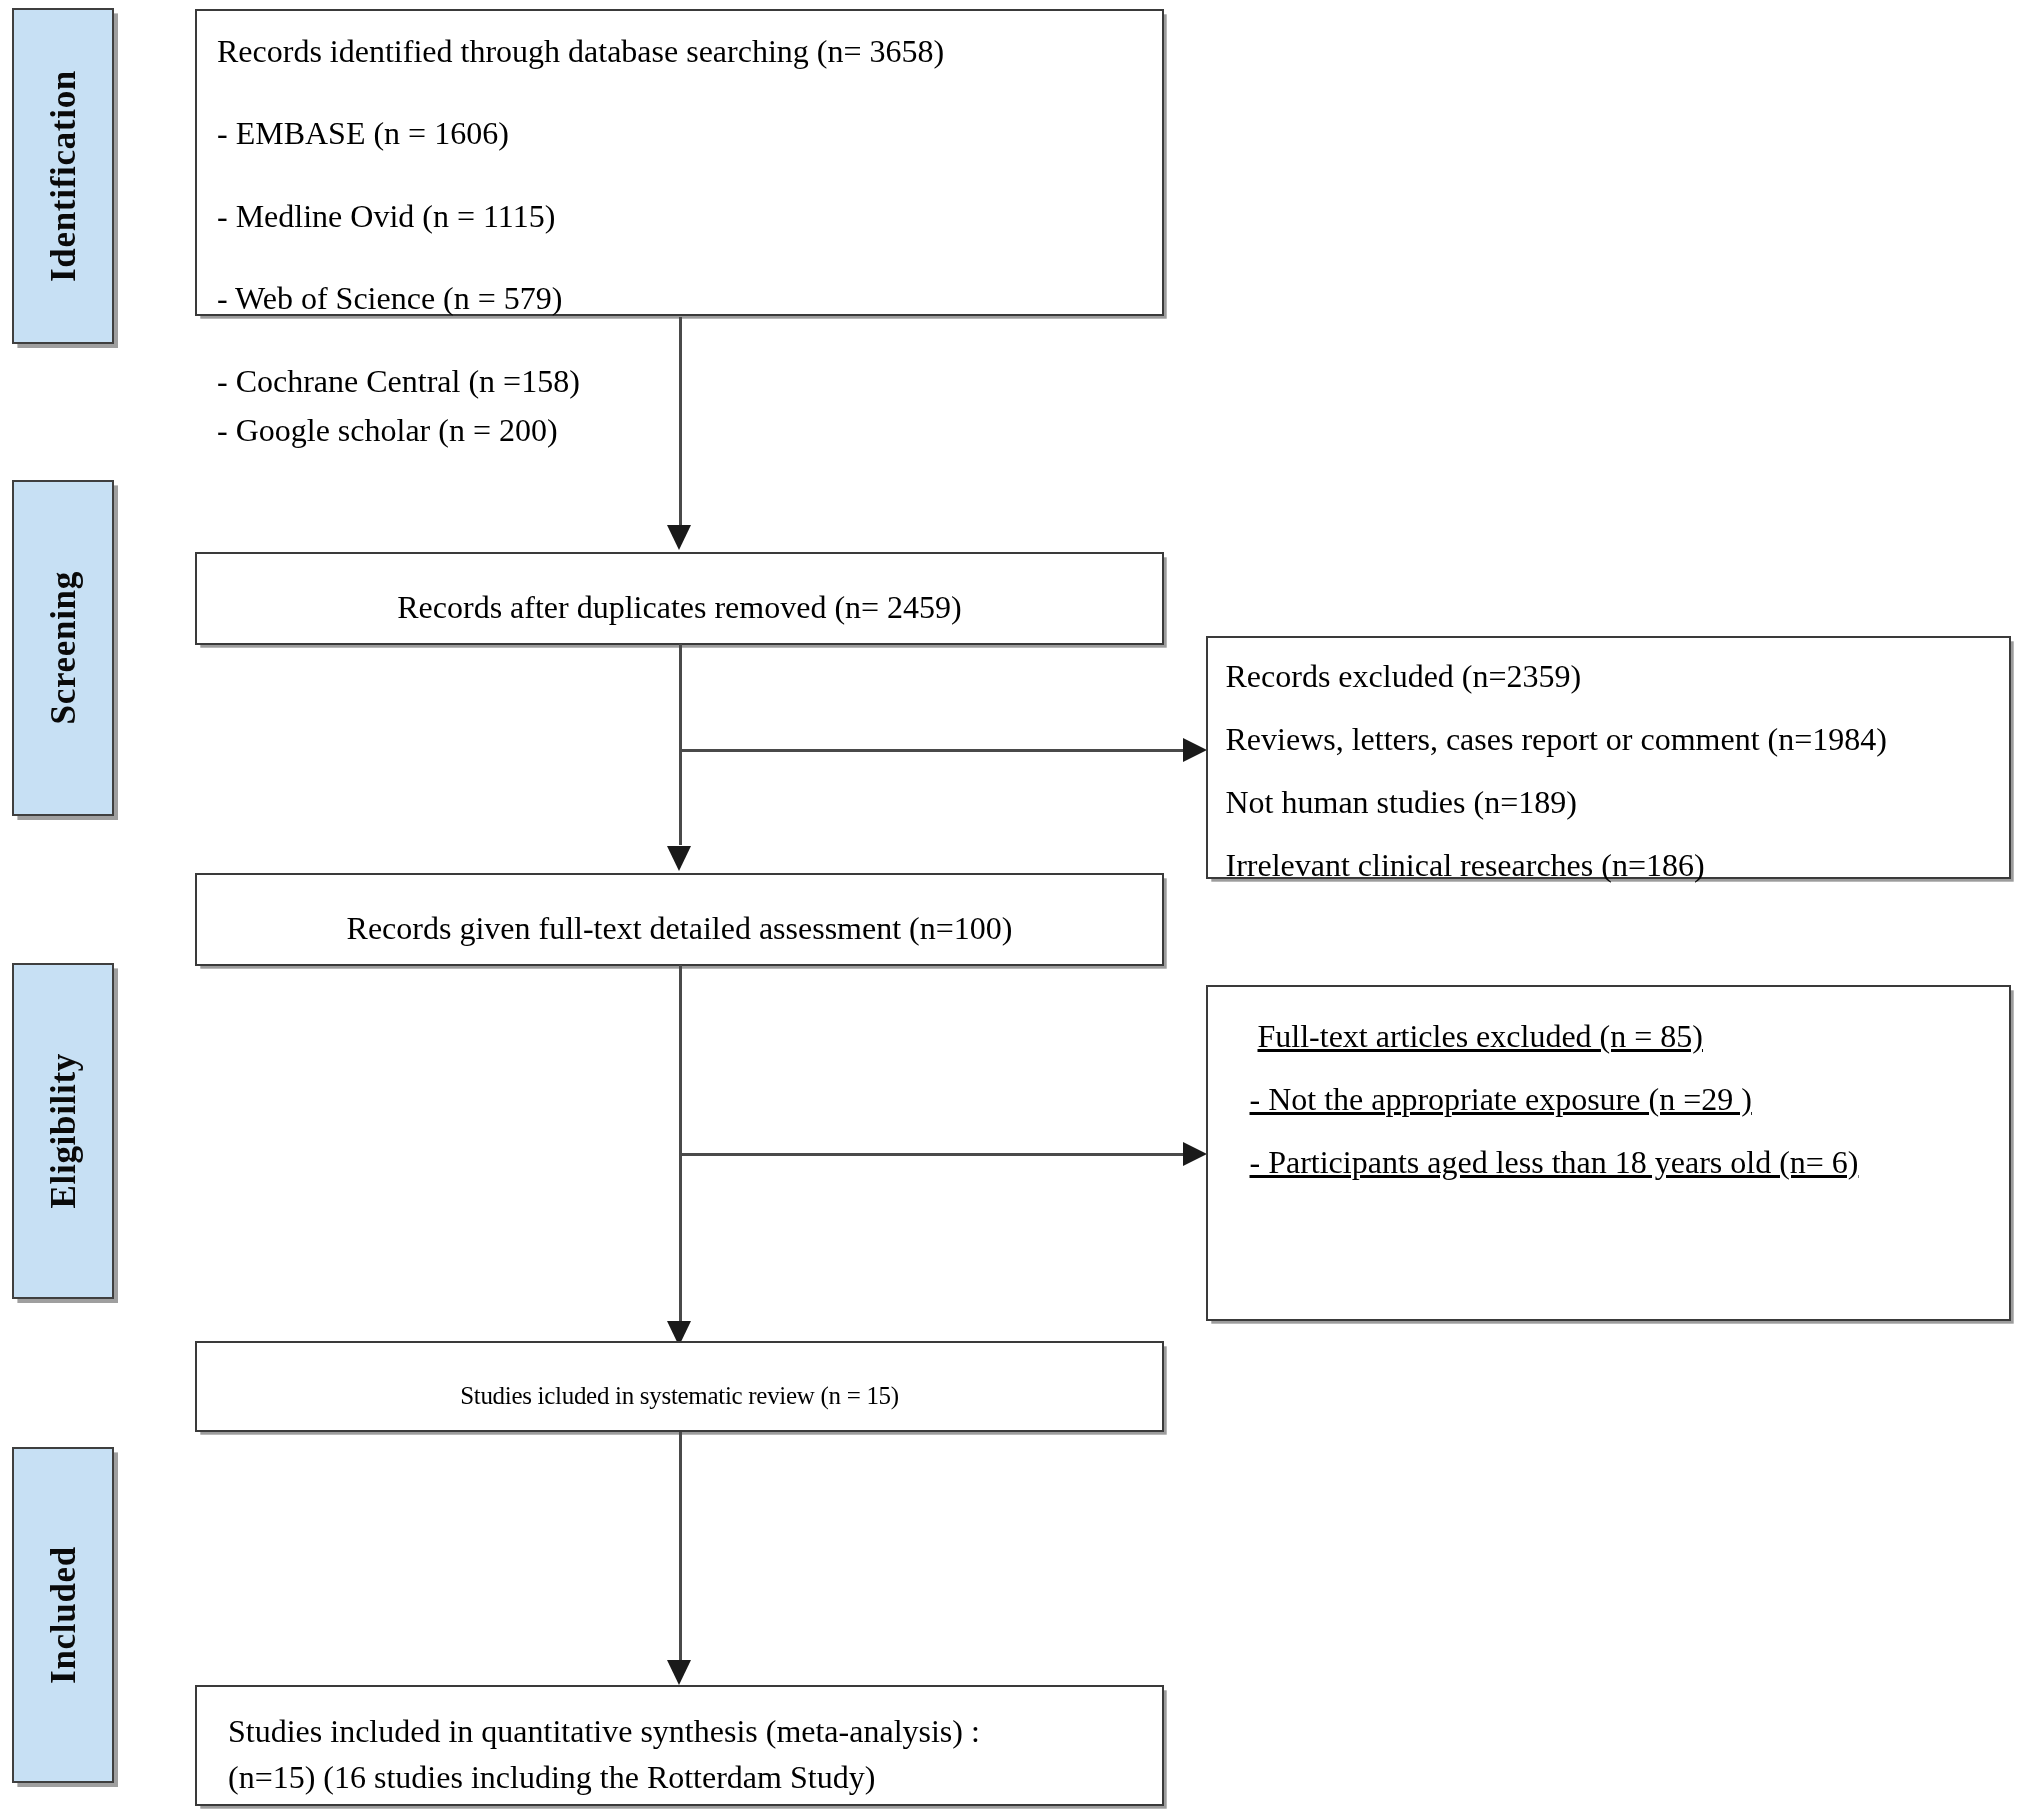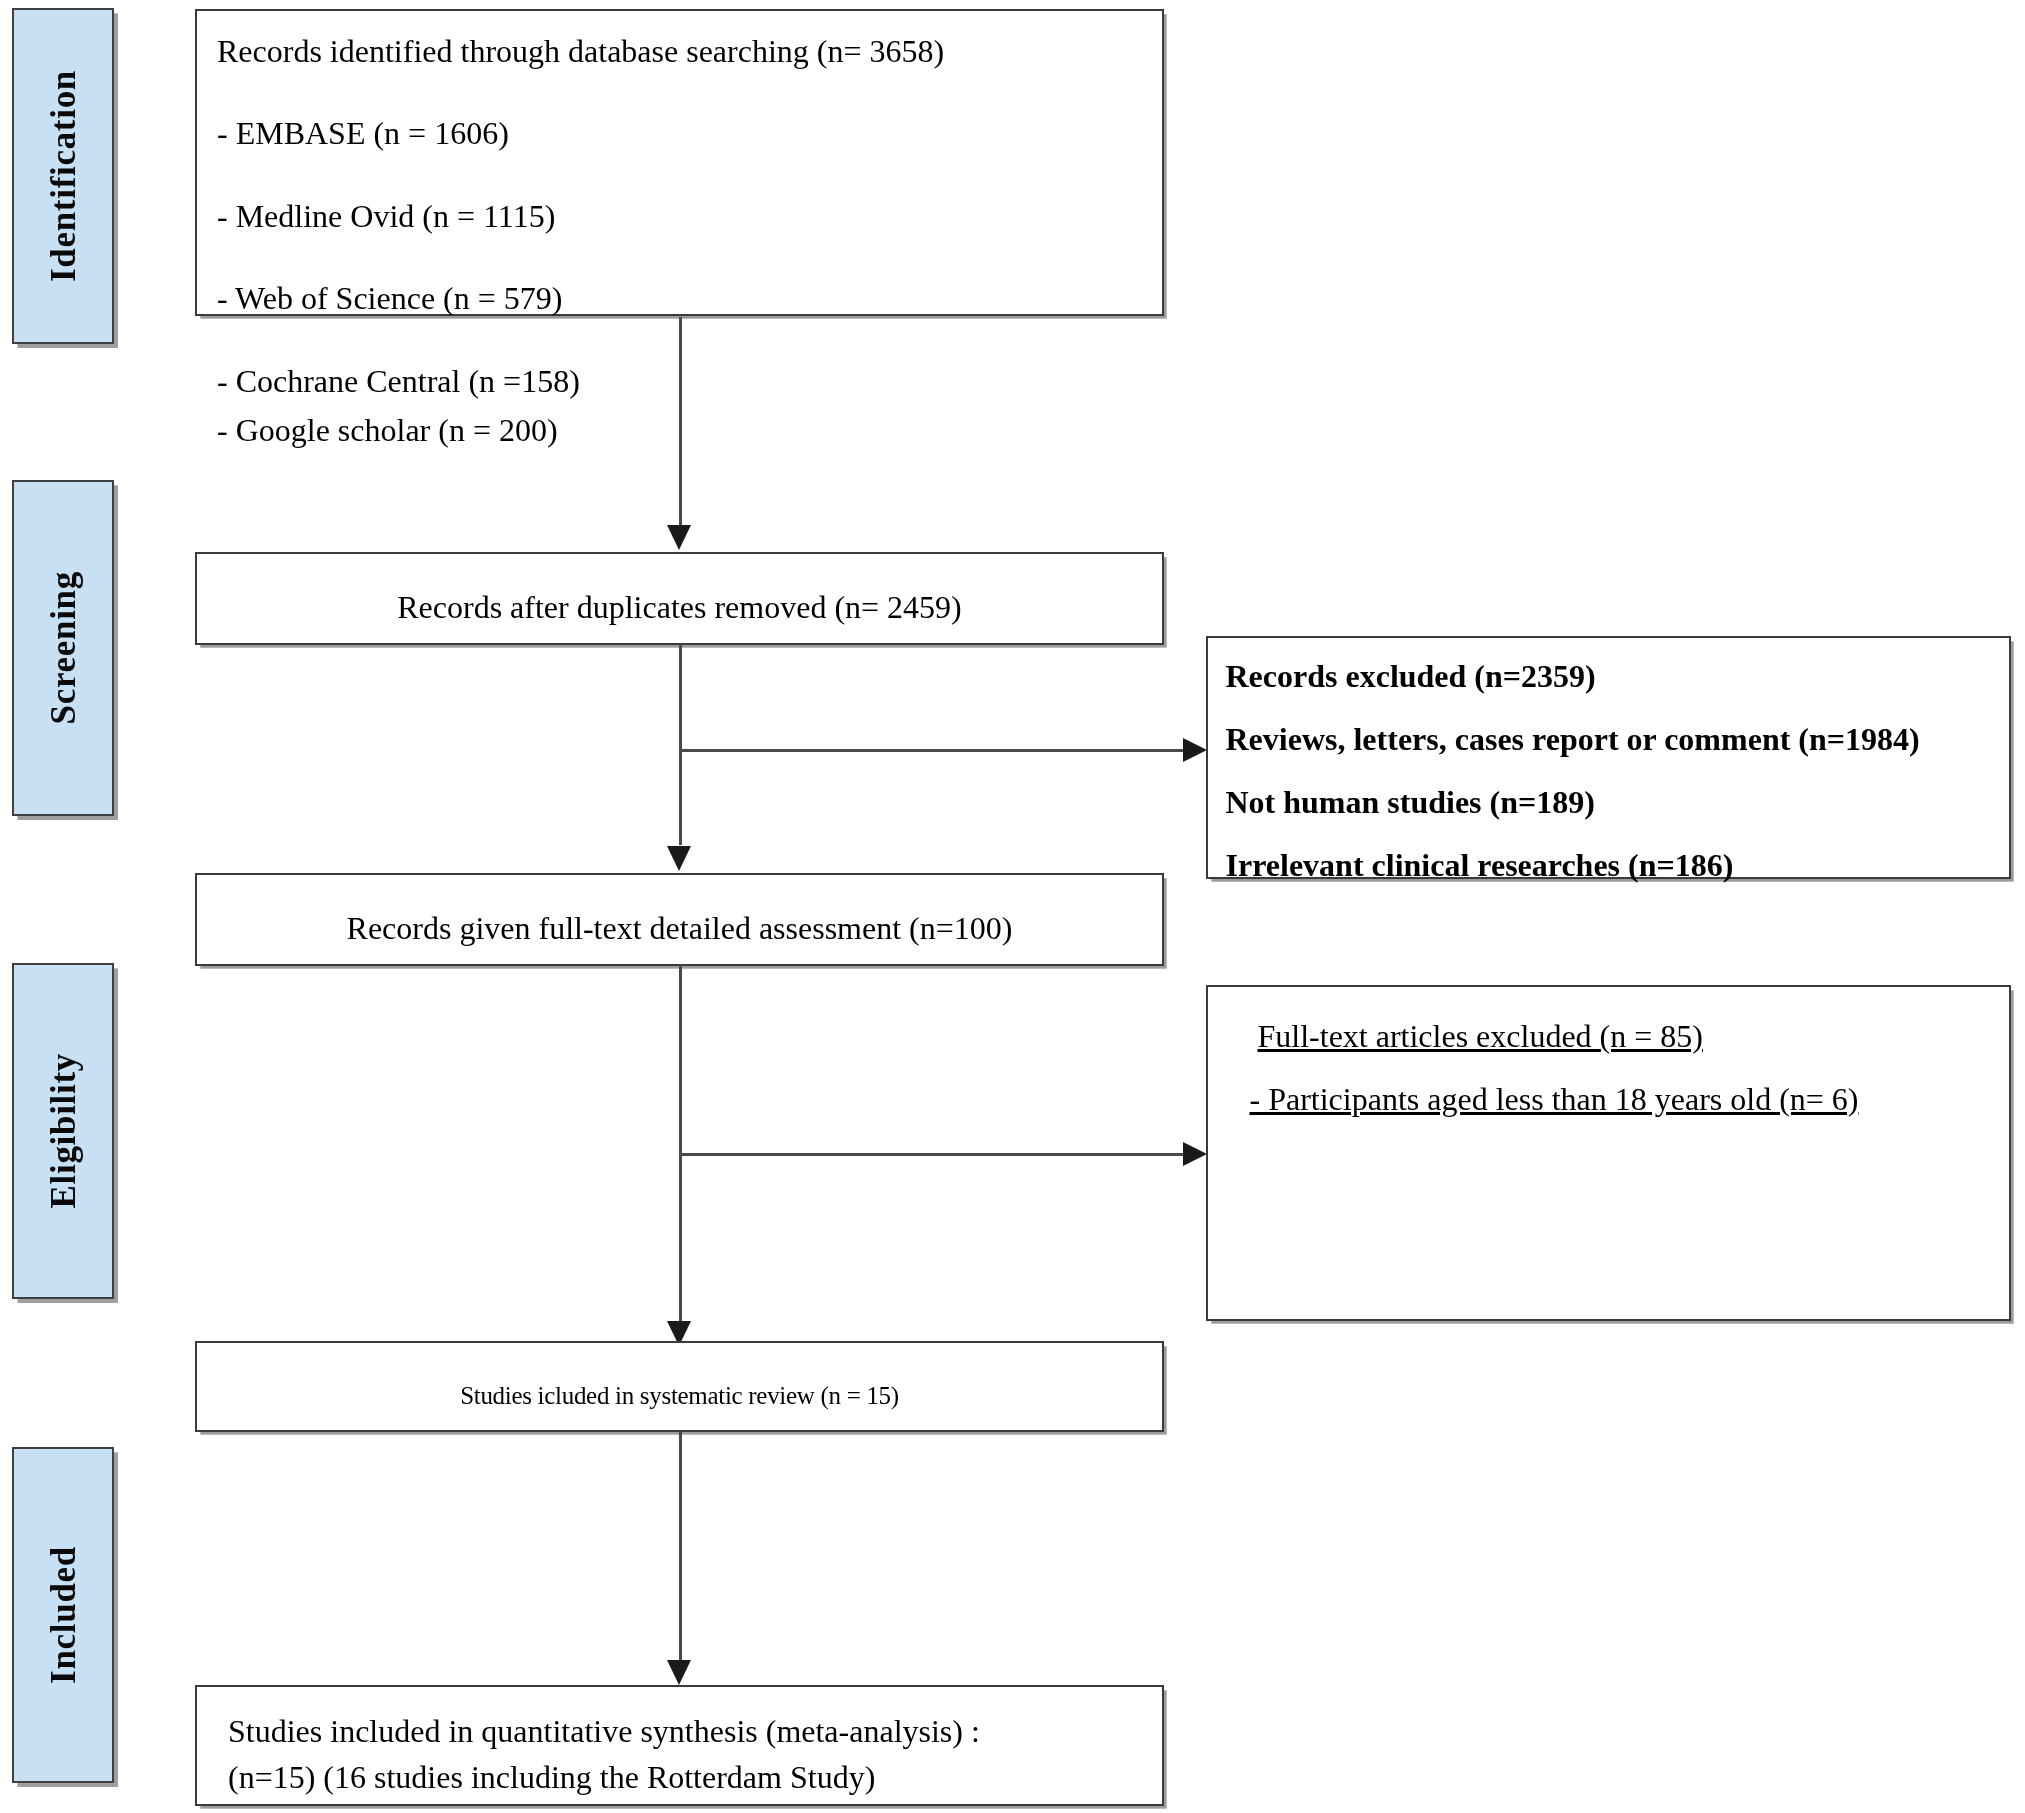--- a/index.html
+++ b/index.html
@@ -154,21 +154,21 @@
     </div>
   </div>
 
   <div class="vline" style="left:679px; top:644px; height:201px;"></div>
   <div class="arrow-down" style="left:667px; top:846px;"></div>
 
   <div class="hline" style="left:679px; top:749px; width:505px;"></div>
   <div class="arrow-right" style="left:1183px; top:738px;"></div>
 
   <div class="flow-box" style="left:1206px; top:636px; width:805px; height:243px;">
-    <div class="body" style="padding:16px 17.5px;font-weight:bold;">
+    <div class="body" style="padding:16px 17.5px;">
       <span class="line spaced-line">Records excluded (n=2359)</span>
       <span class="line spaced-line">Reviews, letters, cases report or comment (n=1984)</span>
       <span class="line spaced-line">Not human studies (n=189)</span>
       <span class="line">Irrelevant clinical researches (n=186)</span>
     </div>
   </div>
 
   <div class="flow-box" style="left:195px; top:873px; width:969px; height:93px;">
     <div class="body centered">
       <span class="line">Records given full-text detailed assessment (n=100)</span>
@@ -177,20 +177,21 @@
 
   <div class="vline" style="left:679px; top:965px; height:356px;"></div>
   <div class="arrow-down" style="left:667px; top:1321px;"></div>
 
   <div class="hline" style="left:679px; top:1153px; width:505px;"></div>
   <div class="arrow-right" style="left:1183px; top:1142px;"></div>
 
   <div class="flow-box" style="left:1206px; top:985px; width:805px; height:336px;">
     <div class="body" style="padding:27px 20px;text-decoration:underline;">
       <span class="line spaced-line" style="padding-left:29.5px;">Full-text articles excluded (n = 85)</span>
+      <span class="sub-line spaced-line" style="padding-left:21.5px;">- Not the appropriate exposure (n =29 )</span>
       <span class="sub-line" style="padding-left:21.5px;">- Participants aged less than 18 years old (n= 6)</span>
     </div>
   </div>
 
   <div class="flow-box" style="left:195px; top:1341px; width:969px; height:91px;">
     <div class="body centered">
       <span class="line condensed">Studies icluded in systematic review (n = 15)</span>
     </div>
   </div>
 

